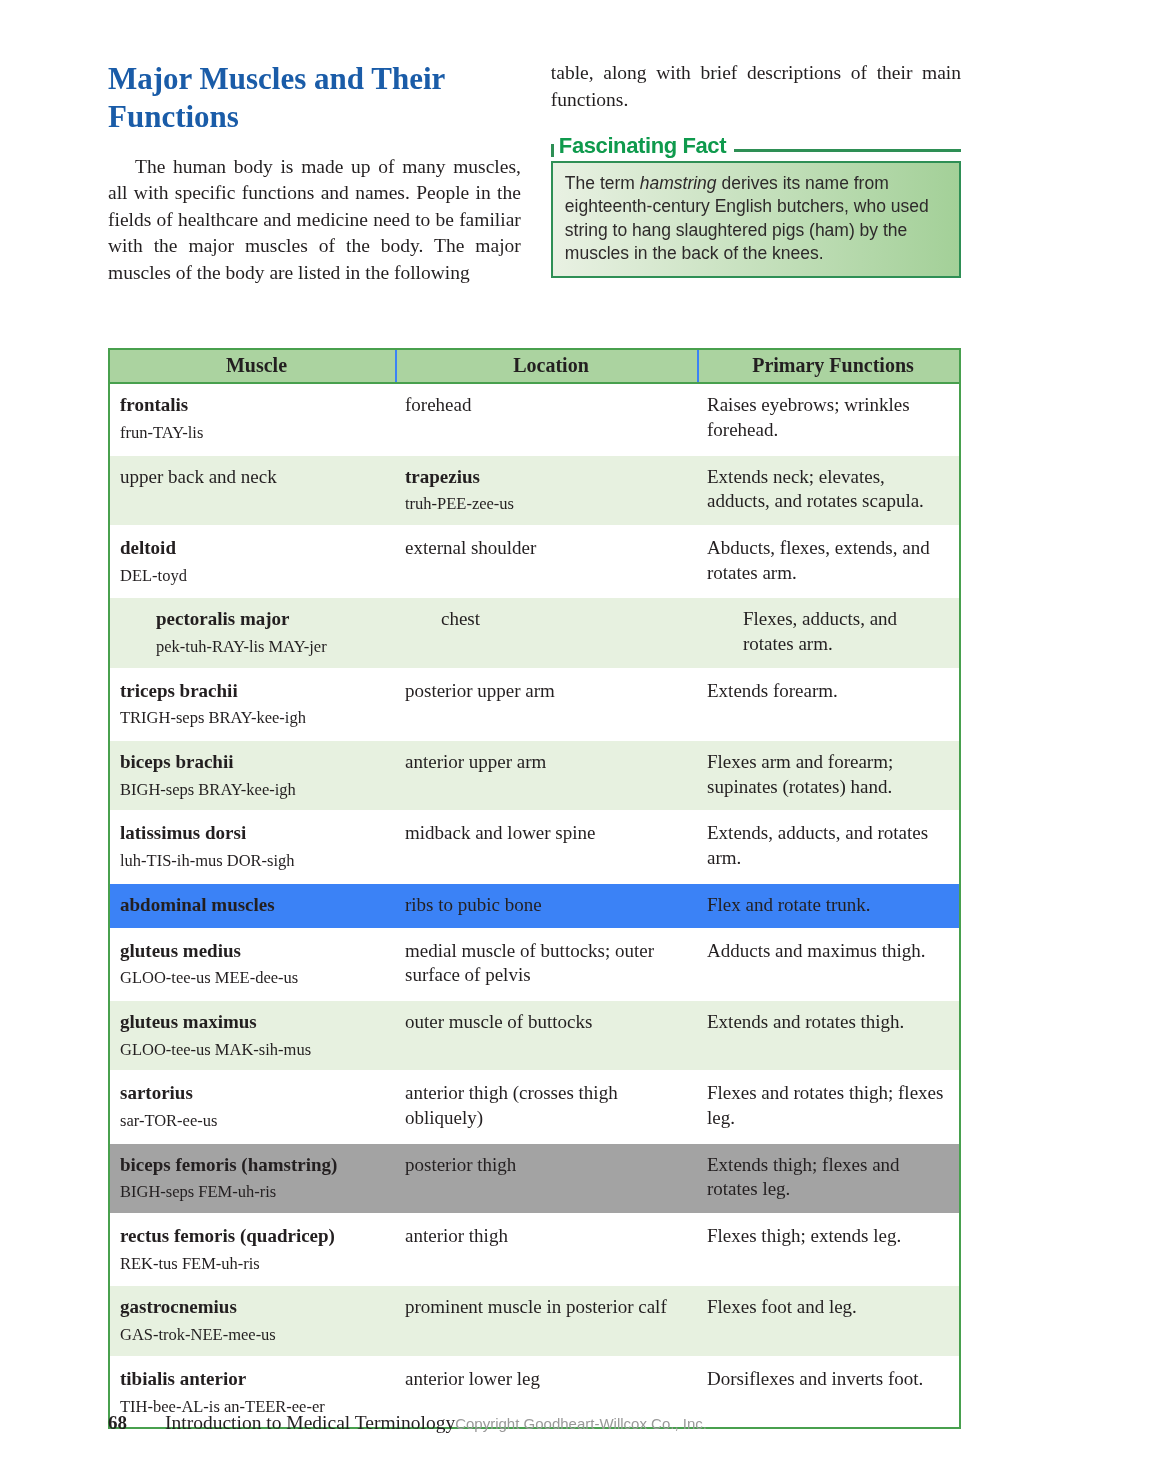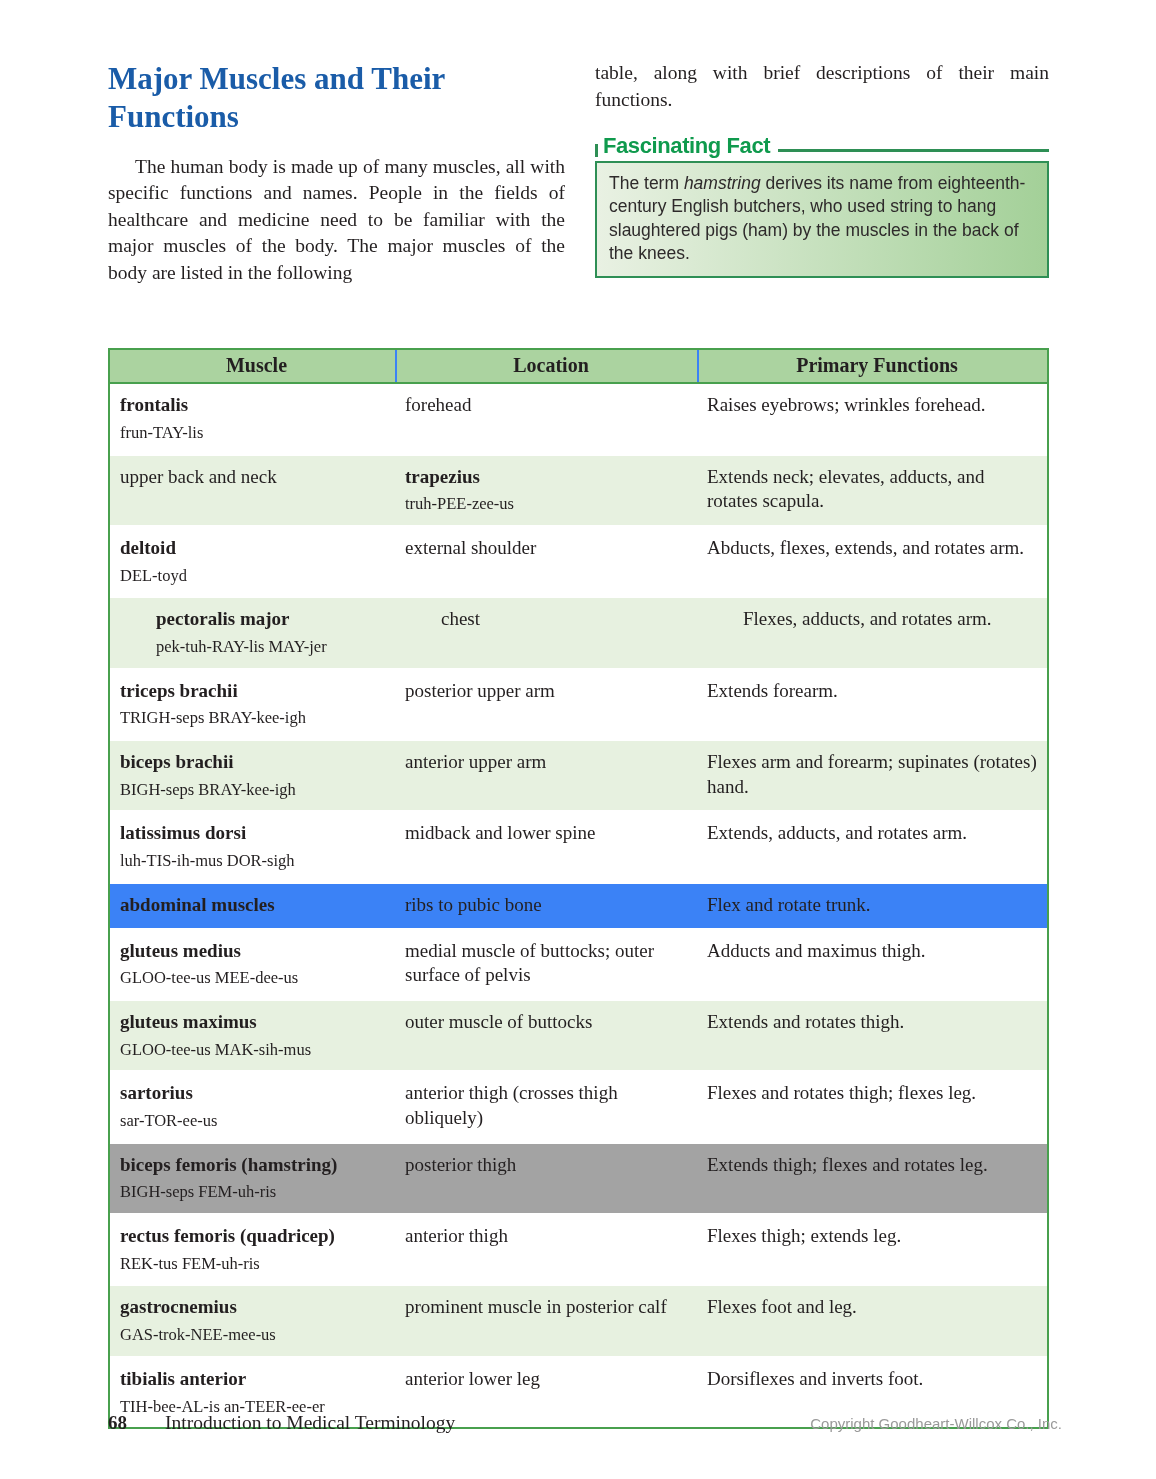--- a/index.html
+++ b/index.html
@@ -3,21 +3,21 @@
 <meta charset="utf-8">
 <style>
   html, body { margin: 0; padding: 0; background: #ffffff; }
   body {
     width: 1156px; height: 1479px;
     position: relative;
     overflow: hidden;
     font-family: "Liberation Serif", "DejaVu Serif", serif;
     color: #231f20;
   }
-  .content { position: absolute; left: 108px; top: 0; width: 941px; }
+  .content { position: absolute; left: 108px; top: 0; width: 853px; }
 
   
   .top-cols { display: flex; gap: 30px; margin-top: 60px; }
   .col-left  { width: 457px; }
   .col-right { width: 454px; }
 
   .page-title {
     font-size: 31px; font-weight: bold; line-height: 1.22;
     margin: 0 0 18px 0;
     letter-spacing: 0px;
@@ -66,21 +66,21 @@
   .trow { display: grid; grid-template-columns: 285px 302px 1fr; padding: 9px 0 10px 0; }
   .trow + .trow { border-top: 2px solid #ffffff; }
   .cell { padding: 0 10px 0 10px; }
   .muscle-name { font-weight: bold; font-size: 19px; line-height: 1.25; }
   .muscle-pron { font-size: 16.5px; line-height: 1.25; margin-top: 6px; }
   .cell-text { font-size: 19px; line-height: 1.3; }
 
   
   .footer {
     position: absolute; left: 108px; right: 94px; top: 1412px;
-    display: flex; justify-content: space-between; align-items: baseline;
+    display: flex; justify-content: flex-start; align-items: baseline;
   }
   .footer-left { display: flex; align-items: baseline; gap: 38px; }
   .page-number { font-weight: bold; font-size: 19px; }
   .book-title { font-size: 19.5px; }
   .copyright {
     font-family: "Liberation Sans", "DejaVu Sans", sans-serif;
     font-size: 15px;
   }
 </style>
 </head>

